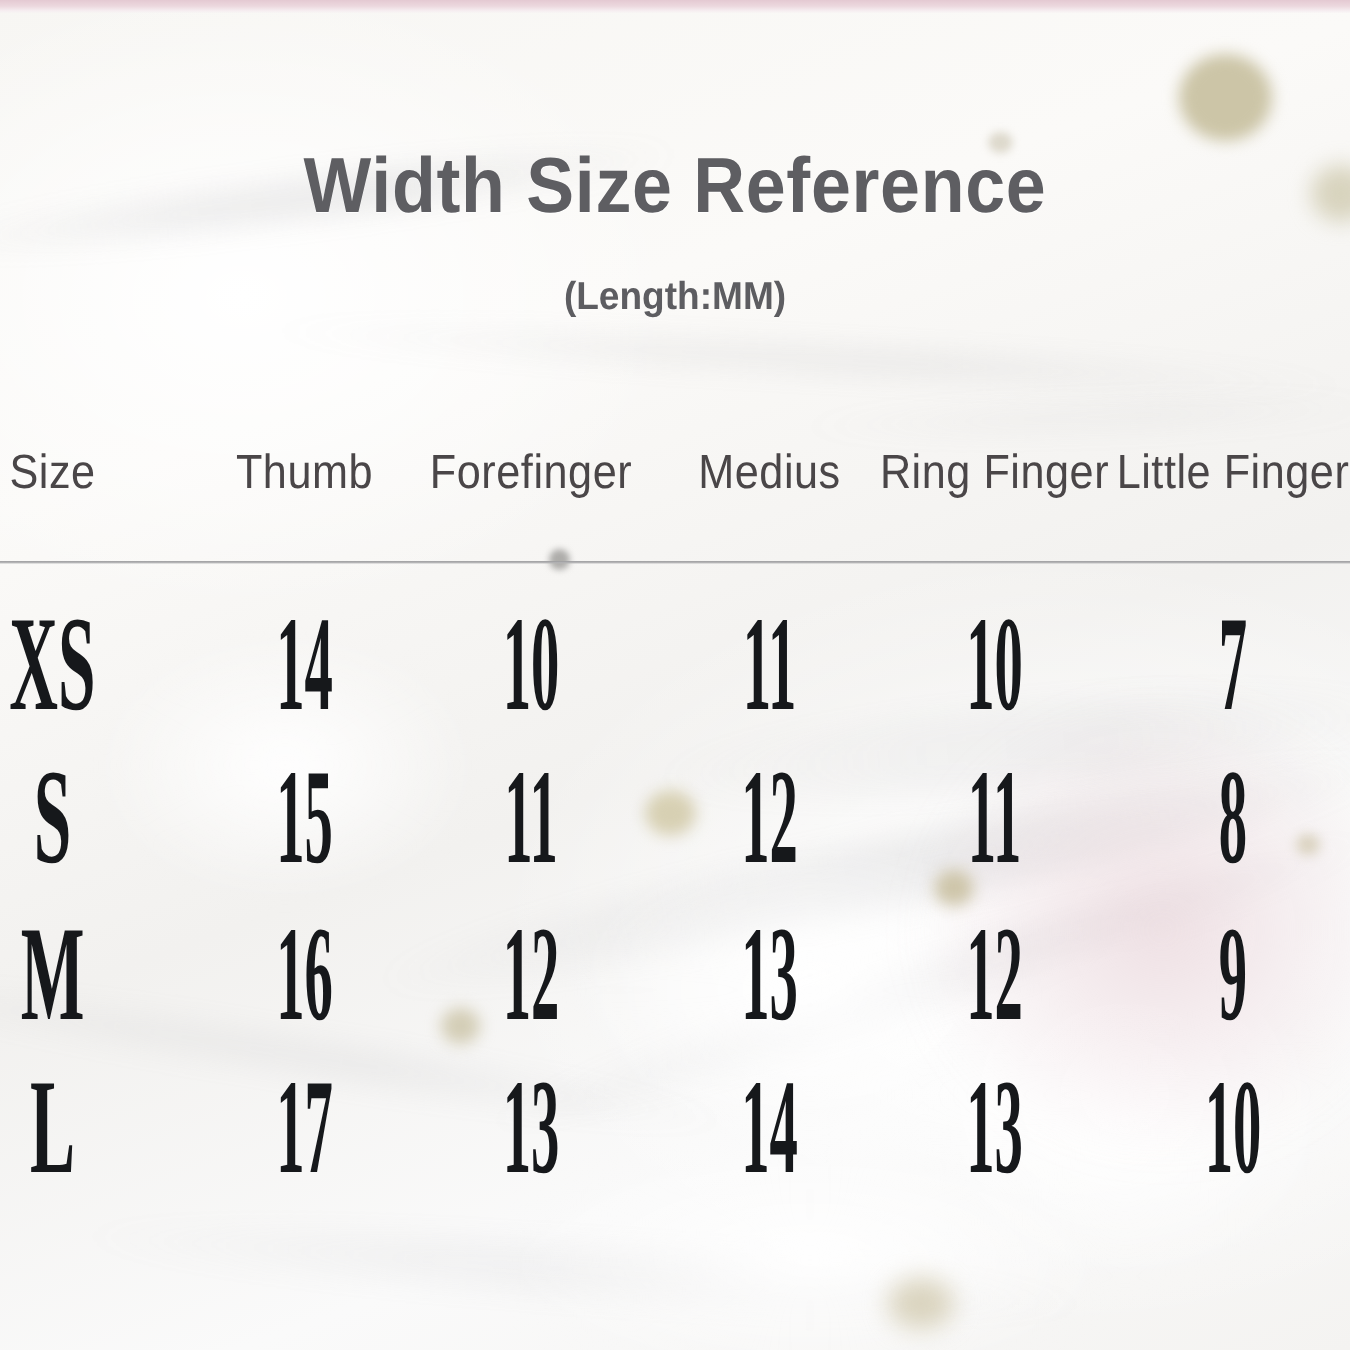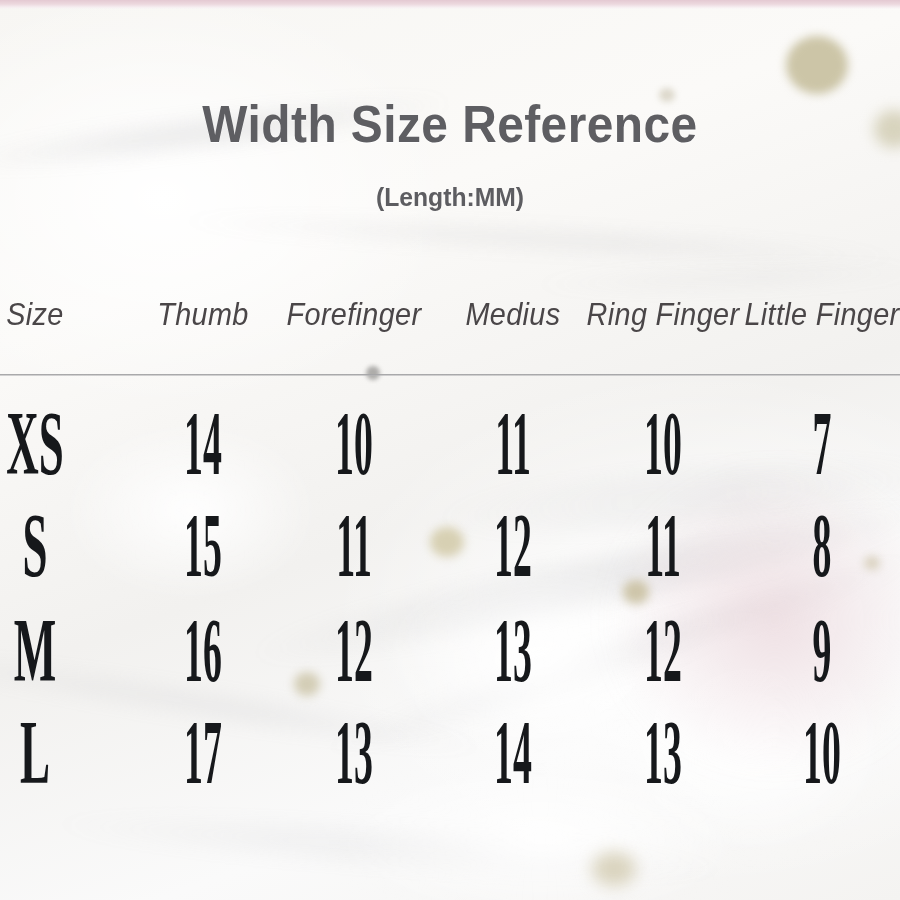--- a/index.html
+++ b/index.html
@@ -128,21 +128,20 @@
   .table-wrap {
     position: absolute;
     left: 0;
     top: 296px;
     width: 900px;
   }
 
   .head-row {
     position: relative;
     height: 62px;
-    font-style: italic;
   }
 
   .head-cell {
     position: absolute;
     top: 0;
     transform: translateX(-50%) scaleX(0.90);
     font-family: "Liberation Sans", sans-serif;
     font-size: 32px;
     font-weight: 400;
     color: #4a4648;

